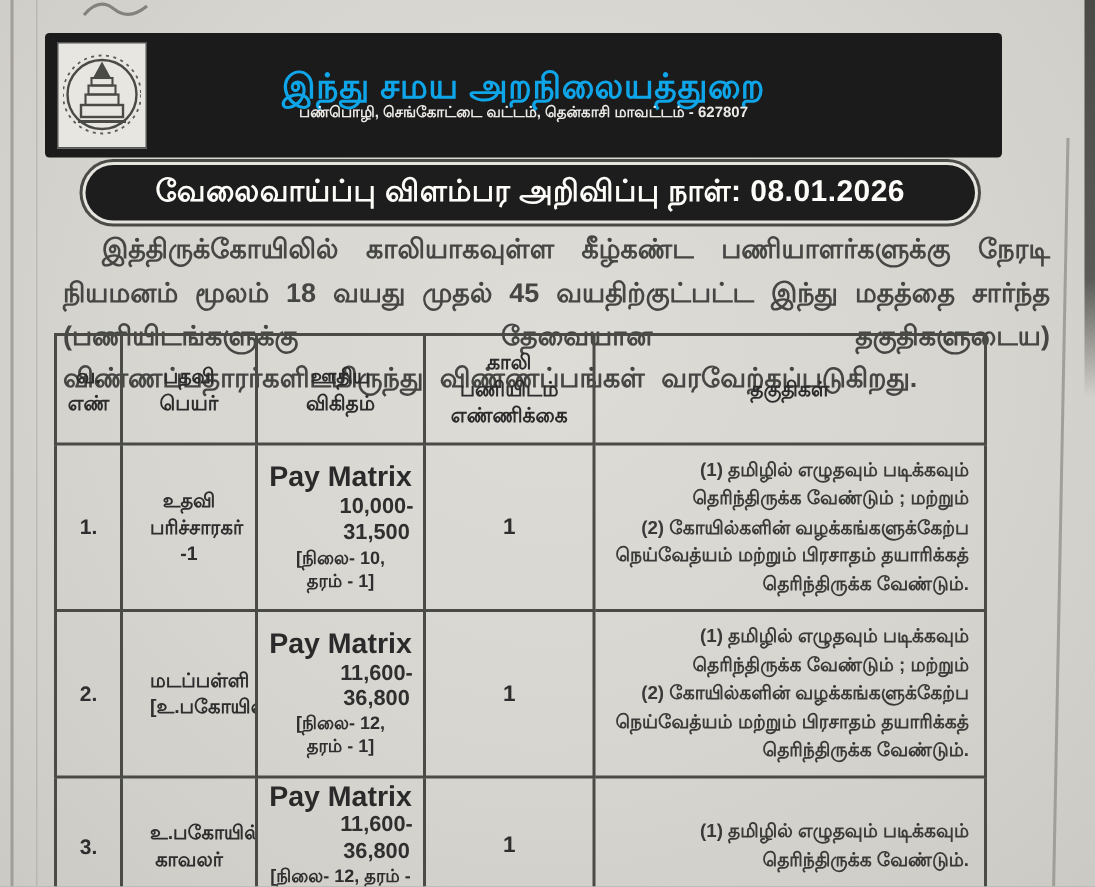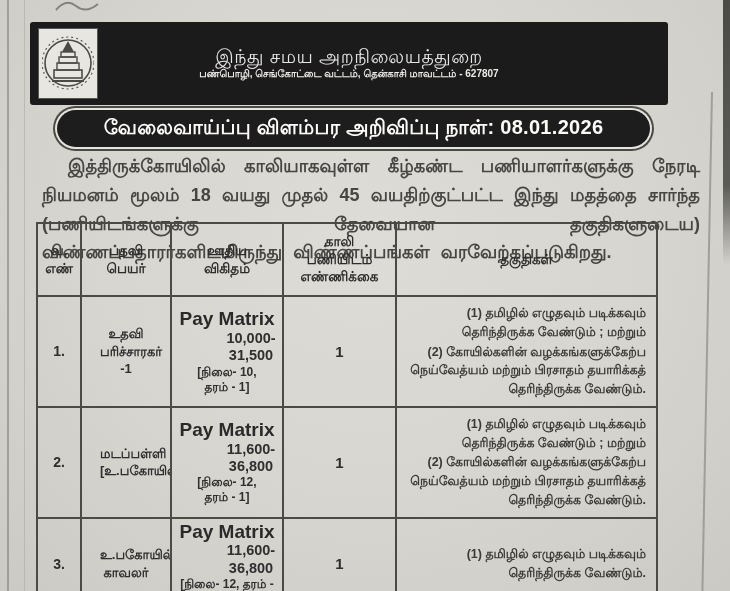--- a/index.html
+++ b/index.html
@@ -25,21 +25,21 @@
   .masthead {
     position:absolute; left:30px; top:22px; width:638px; height:83px;
     background:#1b1b1b; border-radius:3px; color:#f2f1ee;
     display:flex; flex-direction:column; justify-content:center; text-align:center;
     padding:2px 4px 3px 4px;
   }
   .seal {
     position:absolute; left:8px; top:6px; width:60px; height:71px;
     background:#e8e6e1; border:1px solid #555; display:flex; align-items:center; justify-content:center;
   }
-  .dept-line { font-size:19px; font-weight:normal; letter-spacing:.5px; color:#e5e5e5; line-height:1.15; }
+  .dept-line { font-size:23px; font-weight:bold; letter-spacing:.5px; color:#0ea5e9; line-height:1.15; }
   .temple-line { font-size:23px; font-weight:bold; color:#fbfaf7; line-height:1.2; }
   .addr-line { font-size:10px; font-weight:bold; color:#eceae6; line-height:1.2; }
 
   
   .banner {
     position:absolute; left:57px; top:110px; width:593px; height:37px;
     background:#1d1d1d; border-radius:19px;
     box-shadow:0 0 0 2px #e6e4df, 0 0 0 4px #4a4a47;
     display:flex; align-items:center; justify-content:center;
   }

